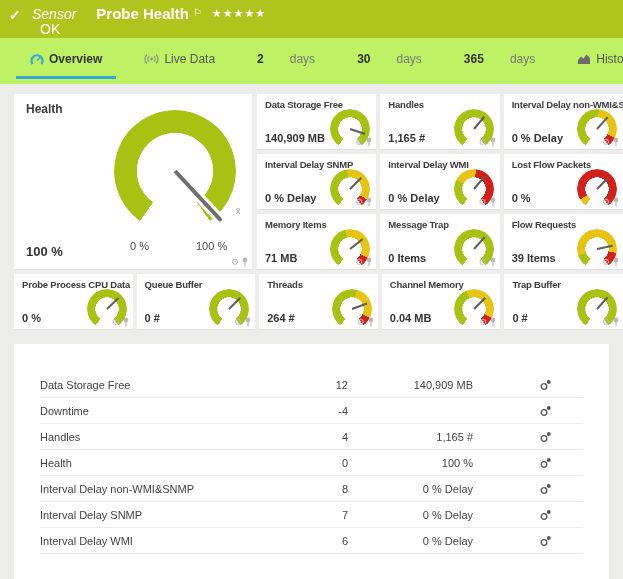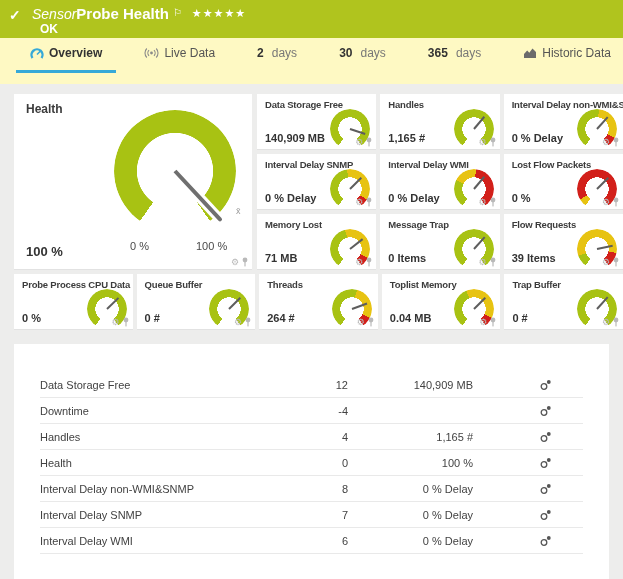--- a/index.html
+++ b/index.html
@@ -3,33 +3,33 @@
 <meta charset="utf-8">
 <style>
   * { margin:0; padding:0; box-sizing:border-box; }
   html,body { width:623px; height:579px; overflow:hidden;
     font-family:"Liberation Sans", sans-serif; background:#ededec; }
 
   
   .topbar { height:38px; background:#b0c41e; color:#fff; position:relative; padding:4px 0 0 10px; }
   .topbar .check { position:absolute; left:9px; top:7px; font-size:14px; font-weight:bold; }
   .titlerow { padding-left:22px; line-height:18px; white-space:nowrap; }
-  .kind { font-style:italic; font-size:14px; margin-right:0; }
+  .kind { font-style:italic; font-size:14px; margin-right:20px; }
   .sensor-title { font-size:15px; font-weight:bold; }
   .flag { font-size:10px; vertical-align:top; margin-left:4px; }
   .stars { font-size:11px; letter-spacing:1px; margin-left:10px; vertical-align:2px; }
-  .statusrow { padding-left:30px; font-size:12px; font-weight:bold; line-height:13px; }
-
-  
-  .tabbar { height:46px; background:#fef9c3; display:flex; align-items:flex-start; padding-left:16px; }
+  .statusrow { padding-left:30px; font-size:14px; font-weight:normal; line-height:13px; }
+
+  
+  .tabbar { height:46px; background:#bef264; display:flex; align-items:center; padding-left:16px; }
   .tab { display:flex; align-items:center; gap:5px; padding:8px 14px 10px; font-size:12px;
          color:#555; cursor:pointer; border-bottom:3px solid transparent; white-space:nowrap; margin-right:14px; }
   .tab.active { color:#333; border-bottom-color:#36a9d8; font-weight:bold; }
   .tab .num { font-weight:bold; color:#333; }
-  .tab .unit { color:#777; margin-left:3px; }
+  .tab .unit { color:#777; margin-left:21px; }
   .tab svg { display:block; }
 
   
   .content { padding:10px 0 0 14px; }
   .top-section { display:flex; gap:5px; width:609px; }
 
   
   .health-panel { width:238px; height:176px; background:#fff; position:relative; flex:none; border-bottom:1px solid #e2e2e2; }
   .hp-title { position:absolute; left:12px; top:8px; font-size:12px; font-weight:bold; color:#3c3c3c; }
   .hdial { position:absolute; left:100px; top:16px; width:122px; height:122px; }
@@ -229,21 +229,21 @@
     <div class="gvalue">0 %</div>
     <div class="gicons">
       <span class="gear">⚙</span>
             <svg class="pin" width="8" height="10" viewBox="0 0 8 10">
   <circle cx="4" cy="3" r="2.4" fill="#b9b9b9"></circle>
               <rect x="3.4" y="5" width="1.2" height="4.4" fill="#b9b9b9"></rect>
             </svg>
     </div>
         </div>
         <div class="gpanel">
-    <div class="gtitle">Memory Lost</div>
+    <div class="gtitle">Memory Items</div>
     <div class="gdial">
       <div class="gring" style="background: conic-gradient(from 215deg, rgb(168, 194, 19) 0deg, rgb(168, 194, 19) 130.5deg, rgb(231, 195, 18) 130.5deg, rgb(231, 195, 18) 261deg, rgb(210, 32, 26) 261deg, rgb(210, 32, 26) 290deg, transparent 290deg, transparent 360deg);"></div>
       <div class="gneedle" style="transform: rotate(52deg);"></div>
     </div>
     <div class="gvalue">71 MB</div>
     <div class="gicons">
       <span class="gear">⚙</span>
             <svg class="pin" width="8" height="10" viewBox="0 0 8 10">
   <circle cx="4" cy="3" r="2.4" fill="#b9b9b9"></circle>
               <rect x="3.4" y="5" width="1.2" height="4.4" fill="#b9b9b9"></rect>
@@ -323,21 +323,21 @@
     <div class="gvalue">264 #</div>
     <div class="gicons">
       <span class="gear">⚙</span>
           <svg class="pin" width="8" height="10" viewBox="0 0 8 10">
   <circle cx="4" cy="3" r="2.4" fill="#b9b9b9"></circle>
             <rect x="3.4" y="5" width="1.2" height="4.4" fill="#b9b9b9"></rect>
           </svg>
     </div>
       </div>
       <div class="gpanel">
-    <div class="gtitle">Toplist Memory</div>
+    <div class="gtitle">Channel Memory</div>
     <div class="gdial">
       <div class="gring" style="background: conic-gradient(from 215deg, rgb(168, 194, 19) 0deg, rgb(168, 194, 19) 121.8deg, rgb(231, 195, 18) 121.8deg, rgb(231, 195, 18) 261deg, rgb(210, 32, 26) 261deg, rgb(210, 32, 26) 290deg, transparent 290deg, transparent 360deg);"></div>
       <div class="gneedle" style="transform: rotate(45deg);"></div>
     </div>
     <div class="gvalue">0.04 MB</div>
     <div class="gicons">
       <span class="gear">⚙</span>
           <svg class="pin" width="8" height="10" viewBox="0 0 8 10">
   <circle cx="4" cy="3" r="2.4" fill="#b9b9b9"></circle>
             <rect x="3.4" y="5" width="1.2" height="4.4" fill="#b9b9b9"></rect>

